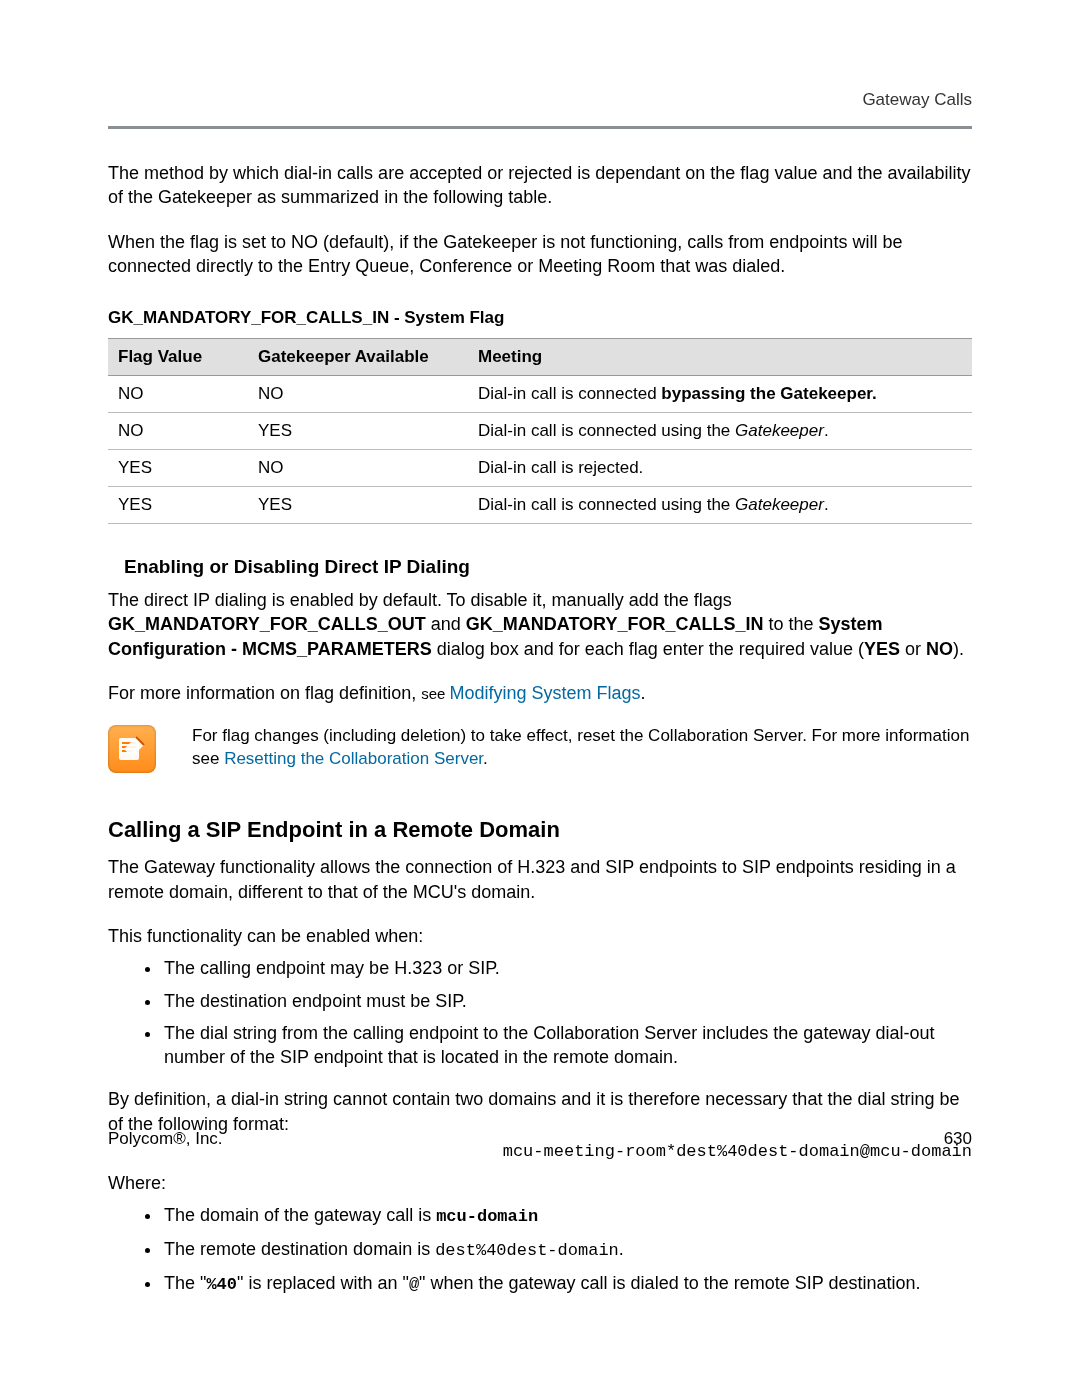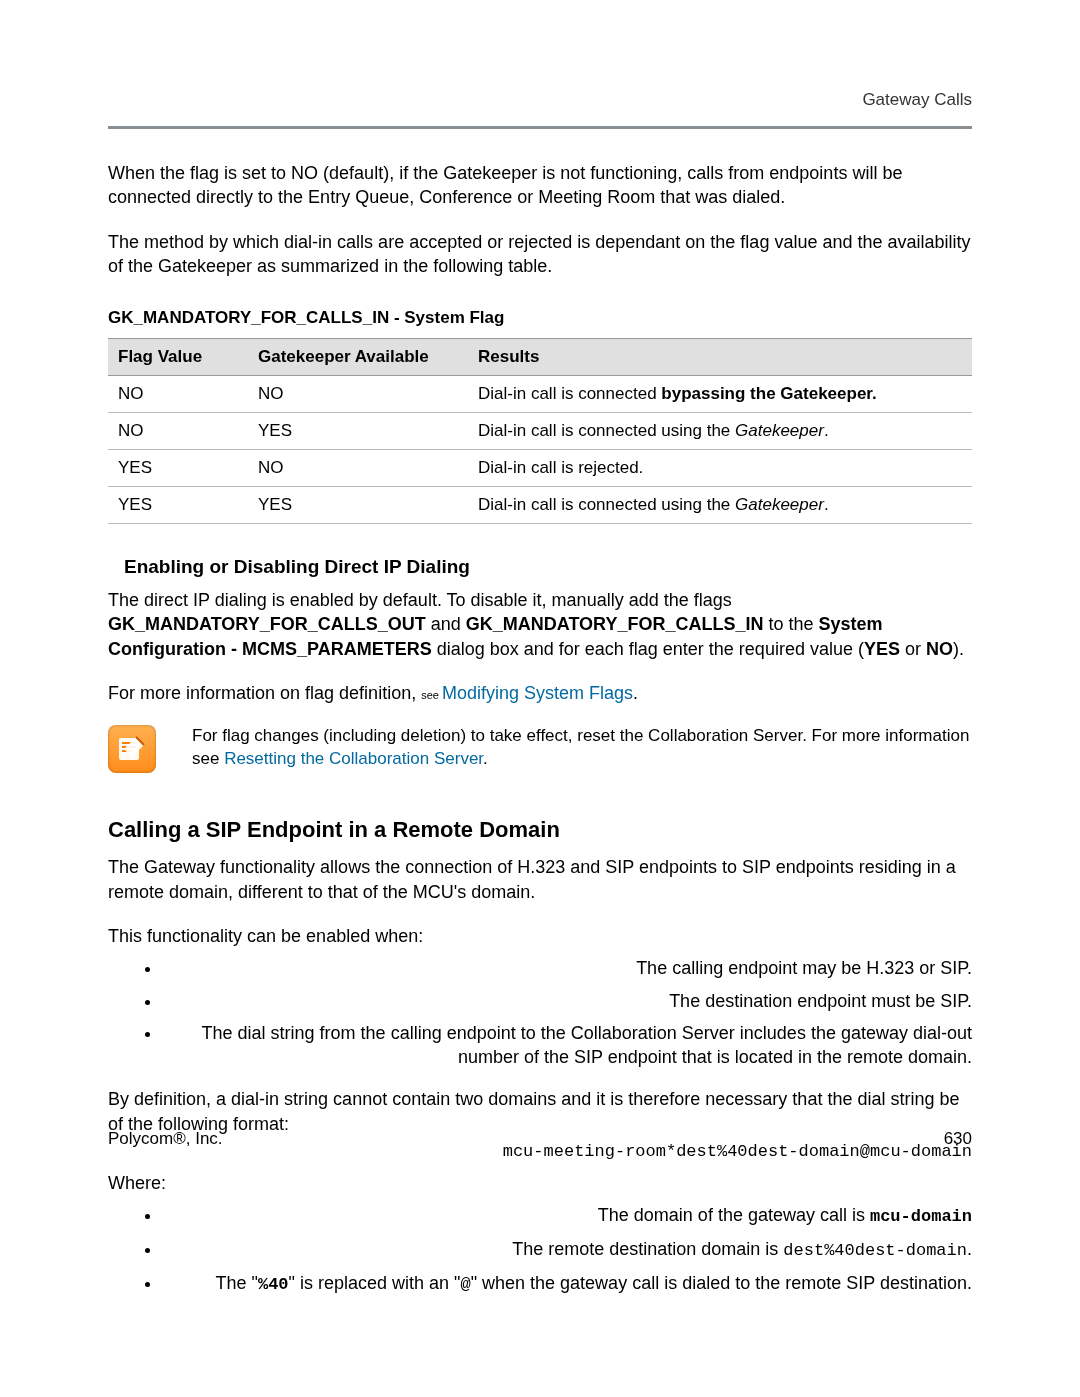--- a/index.html
+++ b/index.html
@@ -86,21 +86,20 @@
     position: absolute;
     top: 8px; left: 8px;
   }
   .note-text {
     font-size: 17px;
     line-height: 1.35;
   }
   ul.bullets {
     margin: 6px 0 18px 0;
     padding-left: 54px;
-    text-align: right;
   }
   ul.bullets li {
     font-size: 18px;
     line-height: 1.35;
     margin-bottom: 8px;
     padding-left: 2px;
   }
   .mono {
     font-family: "Courier New", monospace;
     font-size: 17px;
@@ -125,31 +124,31 @@
 </style>
 </head>
 <body>
 
 <div class="page">
 
   <div class="header-line">
     <span>Gateway Calls</span>
   </div>
 
+  <p class="body-para">The method by which dial-in calls are accepted or rejected is dependant on the flag value and the availability of the Gatekeeper as summarized in the following table.</p>
   <p class="body-para">When the flag is set to NO (default), if the Gatekeeper is not functioning, calls from endpoints will be connected directly to the Entry Queue, Conference or Meeting Room that was dialed.</p>
-  <p class="body-para">The method by which dial-in calls are accepted or rejected is dependant on the flag value and the availability of the Gatekeeper as summarized in the following table.</p>
 
   <div class="table-caption">GK_MANDATORY_FOR_CALLS_IN - System Flag</div>
 
   <table>
     <thead>
       <tr>
         <th class="col1">Flag Value</th>
         <th class="col2">Gatekeeper Available</th>
-        <th>Results</th>
+        <th>Meeting</th>
       </tr>
     </thead>
     <tbody>
       <tr>
         <td>NO</td>
         <td>NO</td>
         <td>
           <span>Dial-in call is connected </span><span class="b">bypassing the Gatekeeper.</span>
         </td>
       </tr>
@@ -175,21 +174,21 @@
     </tbody>
   </table>
 
   <div class="sub-heading">Enabling or Disabling Direct IP Dialing</div>
 
   <p class="body-para">
     <span>The direct IP dialing is enabled by default. To disable it, manually add the flags </span><span class="b">GK_MANDATORY_FOR_CALLS_OUT</span><span> and </span><span class="b">GK_MANDATORY_FOR_CALLS_IN</span><span> to the </span><span class="b">System Configuration - MCMS_PARAMETERS</span><span> dialog box and for each flag enter the required value (</span><span class="b">YES</span><span> or </span><span class="b">NO</span><span>).</span>
   </p>
 
   <p class="body-para">
-    <span>For more information on flag definition, </span><span style="font-size:11px">see </span><span class="link">Modifying System Flags</span><span>.</span>
+    <span>For more information on flag definition, </span><span style="font-size:15px">see </span><span class="link">Modifying System Flags</span><span>.</span>
   </p>
 
   <div class="note-block">
     <div class="note-icon">
       <svg width="32" height="32" viewBox="0 0 32 32">
         <rect x="3" y="5" width="20" height="22" rx="2" fill="#fff" opacity="0.95"></rect>
         <path d="M6 10 h14 M6 14 h14 M6 18 h10" stroke="#ff7a00" stroke-width="2"></path>
         <path d="M20 4 l8 8 -12 12 -8 -8 z" fill="#fff" opacity="0.9"></path>
         <path d="M20 4 l8 8" stroke="#cc5500" stroke-width="2"></path>
       </svg>

